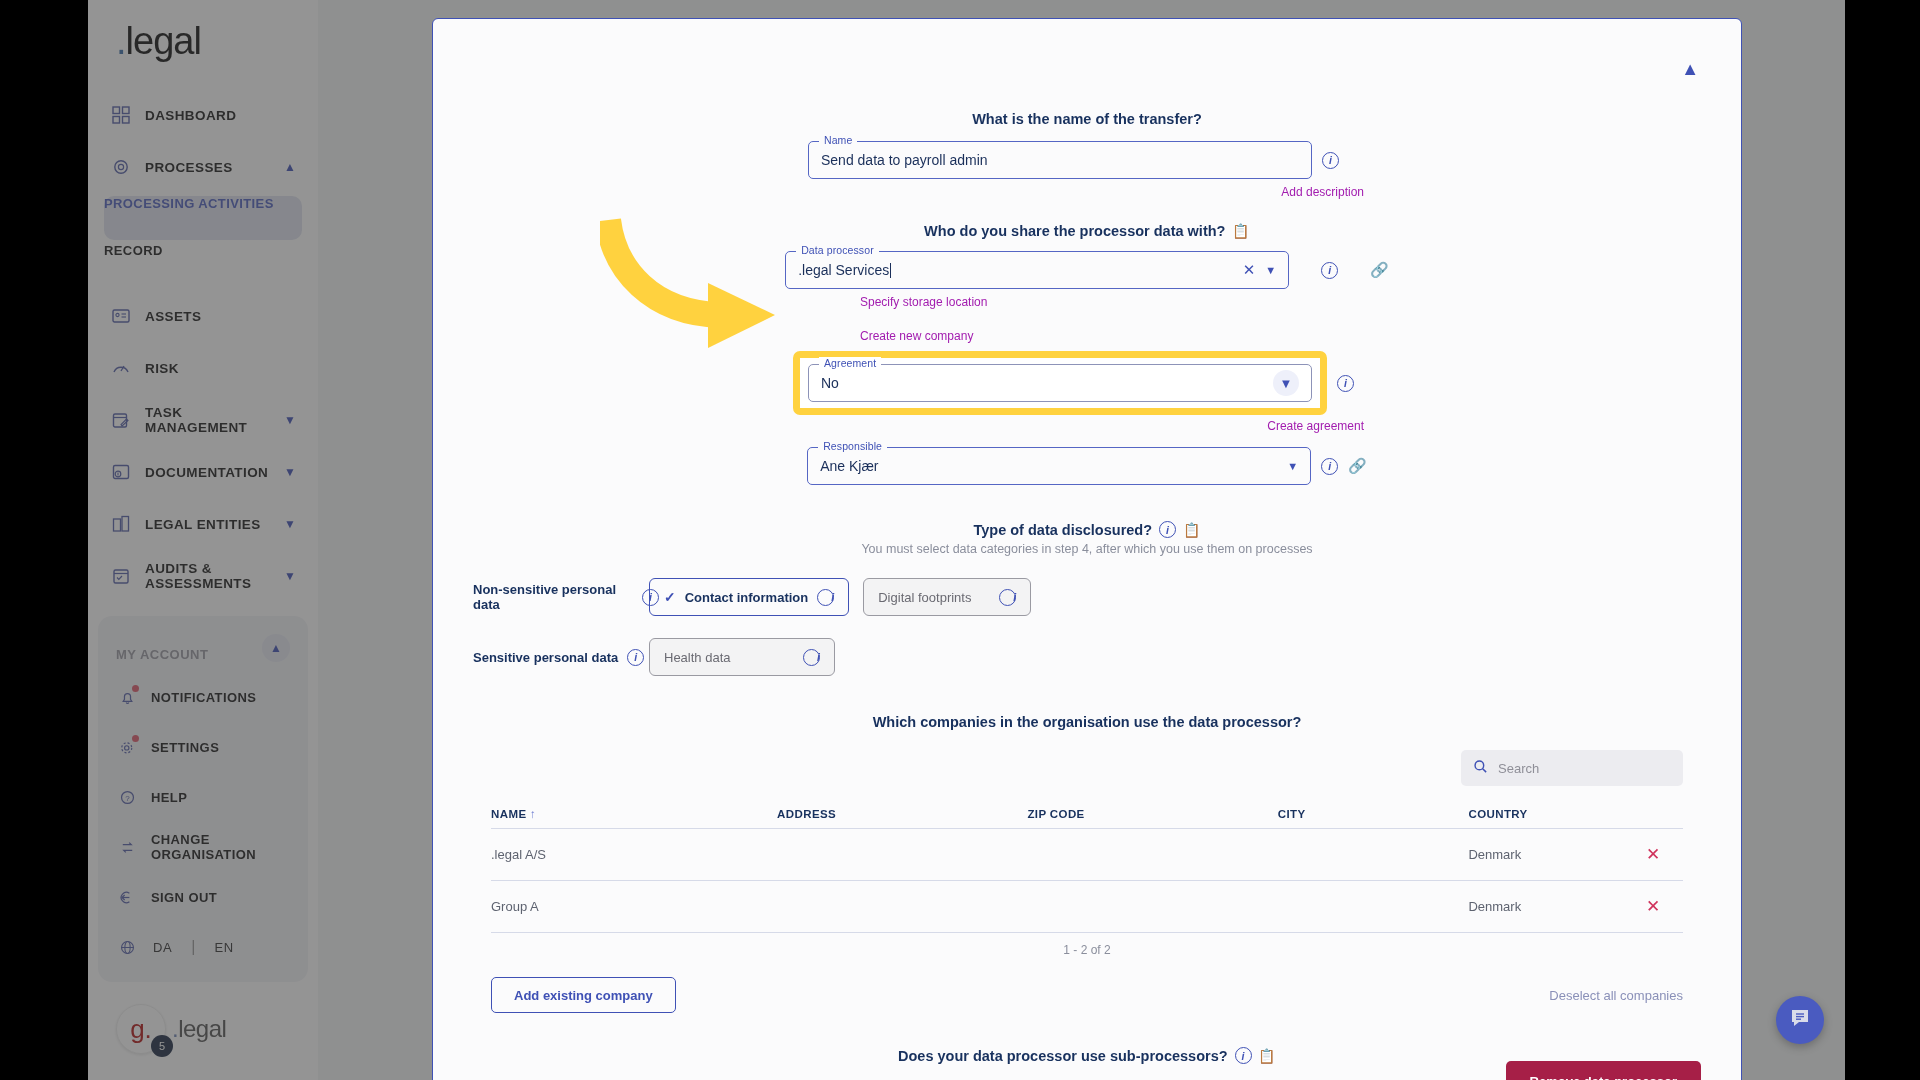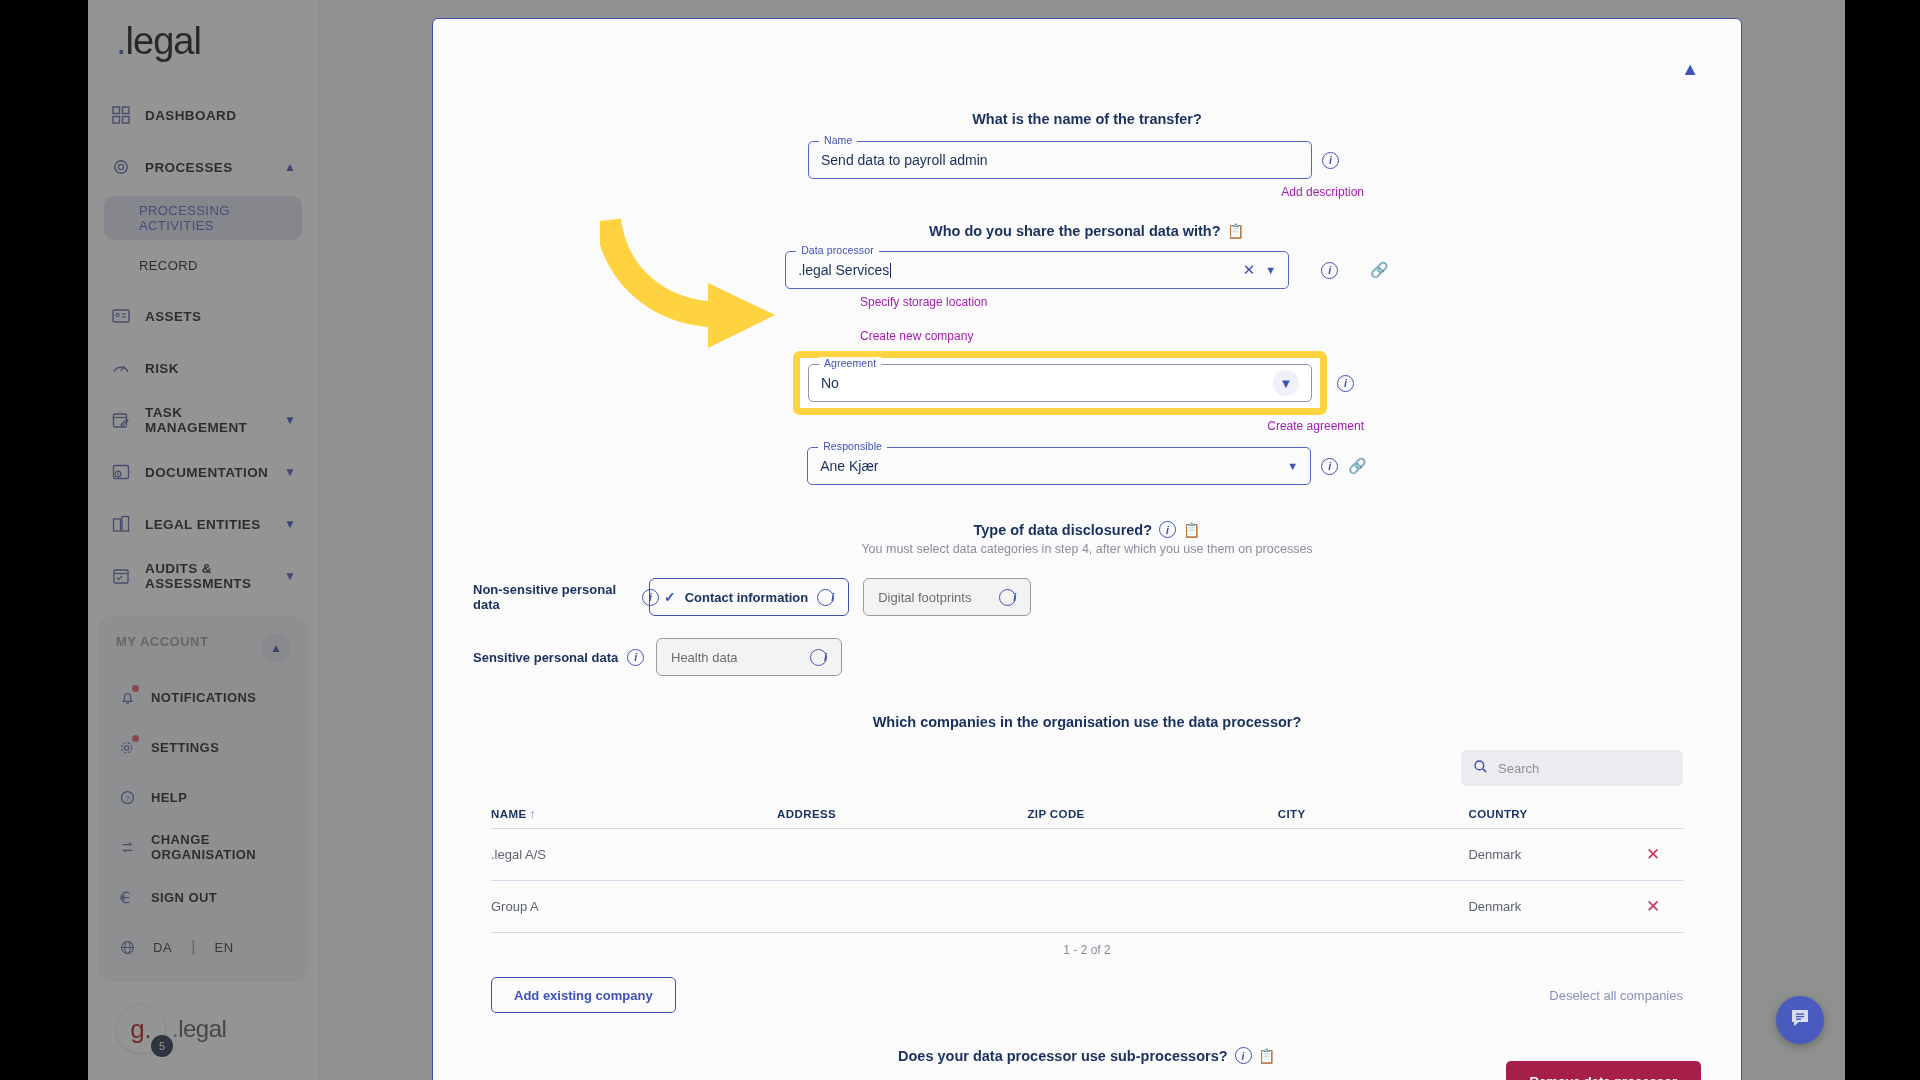--- a/index.html
+++ b/index.html
@@ -48,33 +48,33 @@
     height:52px; padding: 0 14px; border-radius:10px;
     cursor:pointer;
   }
   .nav-item .ico { width:22px; height:22px; flex:0 0 22px; display:flex; align-items:center; justify-content:center; color:#5560a8; }
   .nav-item .lbl {
     font-size:13.5px; font-weight:700; letter-spacing:.4px;
     color:#1b1b1b; flex:1;
   }
   .nav-item .chev { color:#3f51b5; font-size:12px; }
   .nav-sub {
-    height:44px; display:flex; align-items:center;
-    padding-left:35px; border-radius:10px; margin:3px 8px;
-    font-size:13px; font-weight:400; letter-spacing:.4px; color:#1b1b1b;
+    height:44px; display:flex; 
+    border-radius:10px; margin:3px 8px;
+    font-size:13px; font-weight:700; letter-spacing:.4px; color:#1b1b1b;
     cursor:pointer;
   }
   .nav-sub.active { background:#dfe3ef; color:#4f5fbf; }
 
   .account-box {
     margin: 14px 10px 0 10px;
     background:#f2f3f7; border-radius:14px; padding:6px 0 10px 0;
   }
   .account-hd {
-    display:flex; align-items:flex-start; justify-content:space-between;
+    display:flex; align-items:flex-end; justify-content:space-between;
     padding: 12px 18px 10px 18px;
   }
   .account-hd .t { font-size:13px; font-weight:700; letter-spacing:.5px; color:#9a9aa2; }
   .account-hd .c { width:28px;height:28px;border-radius:50%;background:#e6e8f2;display:flex;align-items:center;justify-content:center;color:#3f51b5;font-size:12px; }
   .acct-item {
     display:flex; align-items:center; gap:13px;
     height:50px; padding:0 18px; cursor:pointer;
   }
   .acct-item .ico { width:22px;height:22px;flex:0 0 22px;display:flex;align-items:center;justify-content:center;color:#5560a8;position:relative; }
   .acct-item .lbl { font-size:13px; font-weight:700; letter-spacing:.4px; color:#1b1b1b; }
@@ -457,21 +457,21 @@
         <span class="iconcircle">i</span>
         <span style="width:17px;"></span>
       </div>
       <div class="helper-links" style="margin-left:387px;">
         <span>Add description</span>
       </div>
     </div>
 
     <div class="sec" style="margin-top:24px;">
       <div class="q-title">
-        <span>Who do you share the personal data with?</span>
+        <span>Who do you share the processor data with?</span>
         <span class="clipicon">📋</span>
       </div>
 
       <div class="field-row" style="margin-top:12px;gap:32px;">
         <div class="field">
           <span class="flabel">Data processor</span>
           <span class="val">.legal Services</span>
             <span class="caret"></span>
           <span class="right-icons">
             <span style="font-size:15px;">✕</span>
@@ -535,21 +535,21 @@
             <span>Contact information</span>
             <span class="tail iconcircle">i</span>
           </div>
           <div class="chip" style="min-width:168px;">
             <span>Digital footprints</span>
             <span class="tail iconcircle">i</span>
           </div>
         </div>
       </div>
 
-      <div style="display:flex;align-items:center;margin-top:22px;gap:7px;">
+      <div style="display:flex;align-items:center;margin-top:22px;">
         <div style="width:186px;" class="cat-label">
           <span>Sensitive personal data</span>
           <span class="iconcircle">i</span>
         </div>
         <div style="display:flex;gap:14px;margin-left:-10px;">
           <div class="chip" style="min-width:186px;">
             <span>Health data</span>
             <span class="tail iconcircle">i</span>
           </div>
         </div>

